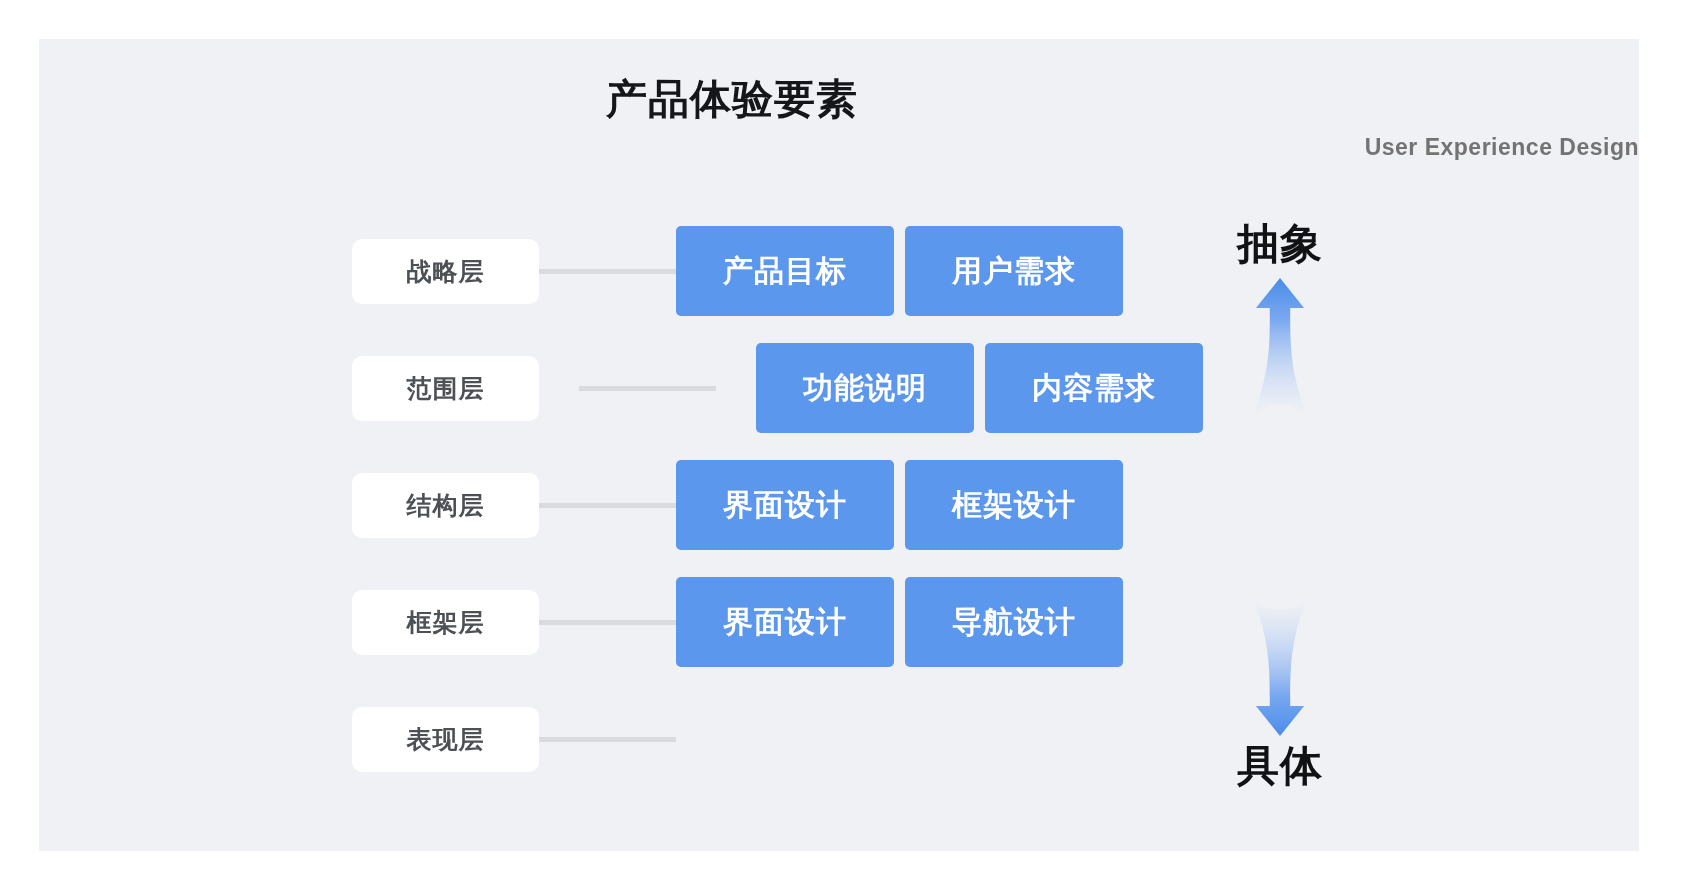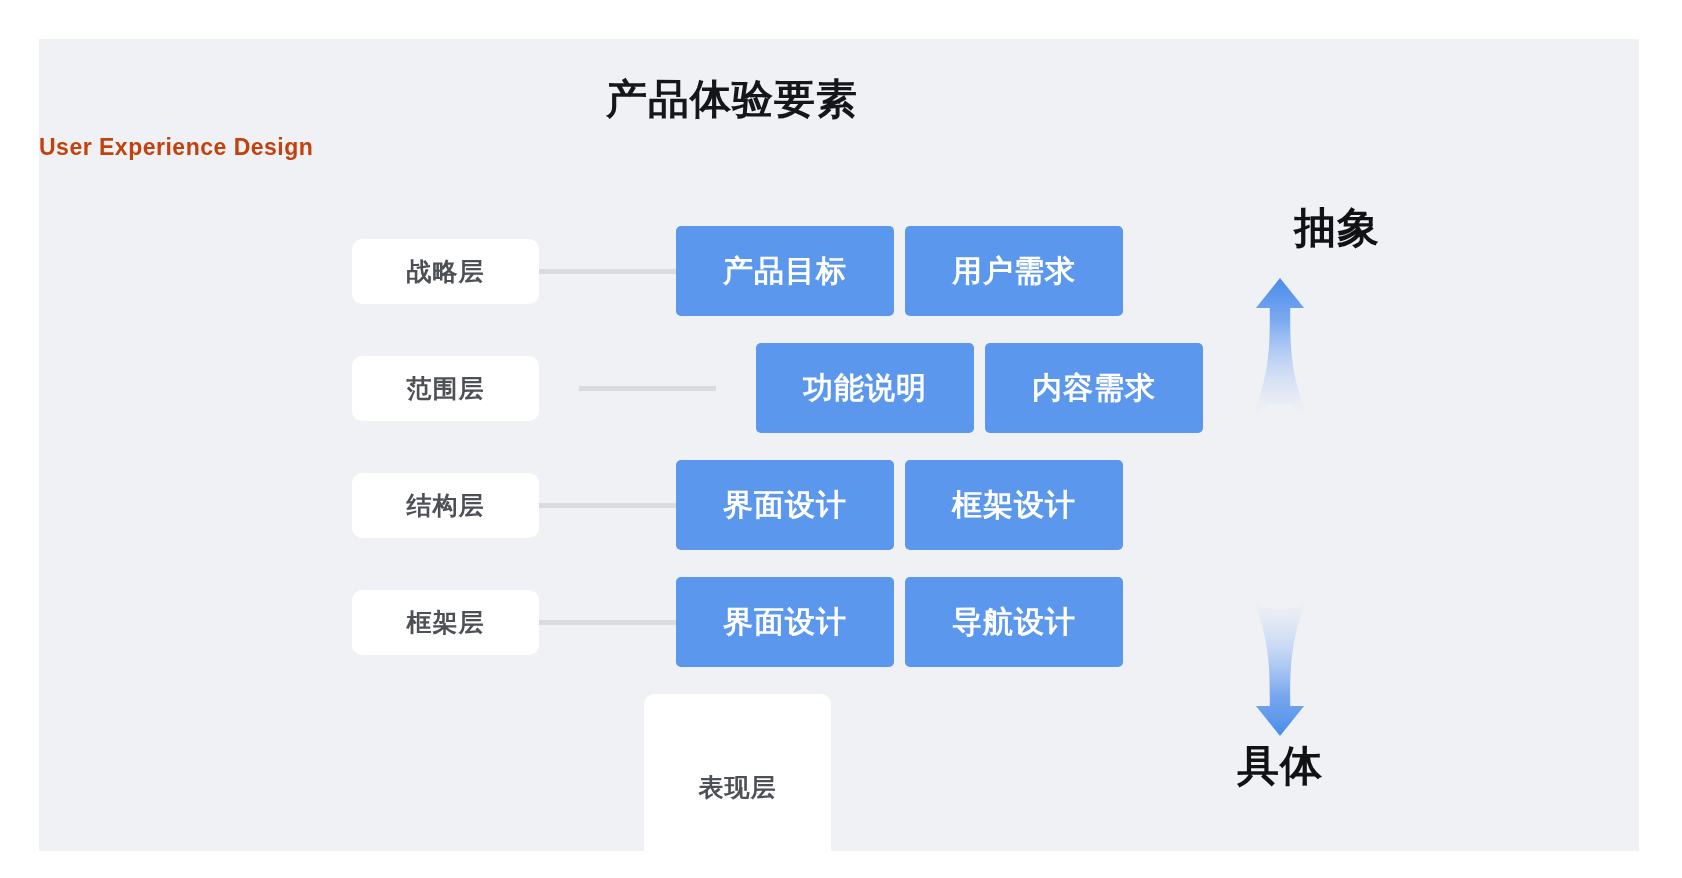--- a/index.html
+++ b/index.html
@@ -13,21 +13,21 @@
     position: absolute; left: 39px; top: 39px; width: 1600px; height: 812px;
     background: #F0F1F5;
   }
   .title {
     position: absolute; left: 39px; top: 72px; width: 1386px;
     text-align: center; font-size: 41px; font-weight: 800; color: #141619;
     letter-spacing: 1px;
   }
   .subtitle {
     position: absolute; left: 39px; top: 134px; width: 1600px;
-    text-align: left; font-size: 23px; font-weight: 700; color: #c2410c;
+    text-align: right; font-size: 23px; font-weight: 700; color: #737373;
     letter-spacing: 0.5px;
   }
   .rows { position: absolute; inset: 0; }
   .row {
     position: absolute; left: 352px; width: 771px; height: 90px;
     display: flex; align-items: center;
   }
   .label-box {
     width: 187px; height: 65px; flex: 0 0 187px;
     background: #FFFFFF; border-radius: 10px;
@@ -43,21 +43,21 @@
   }
   .blue-box {
     flex: 1 1 0; height: 90px; background: #5B97ED; border-radius: 5px;
     display: flex; align-items: center; justify-content: center;
     font-size: 30px; font-weight: 700; color: #FFFFFF; letter-spacing: 1px;
   }
   .axis-label {
     position: absolute; left: 1180px; width: 200px; text-align: center;
     font-size: 42px; font-weight: 800; color: #101214; letter-spacing: 1px;
   }
-  .axis-label.top { top: 200px; text-align: right; }
+  .axis-label.top { top: 216px; }
   .axis-label.bottom { top: 738px; }
   .arrow-svg { position: absolute; left: 1247px; width: 66px; height: 146px; }
   .arrow-svg.up { top: 278px; }
   .arrow-svg.down { top: 590px; }
 </style>
 </head>
 <body>
 
 <div class="stage">
   <div class="panel"></div>
@@ -119,21 +119,21 @@
     <div class="blue-area">
           <div class="blue-box">
             <span>界面设计</span>
           </div>
           <div class="blue-box">
             <span>导航设计</span>
           </div>
         </div>
   </div>
 
-  <div class="row" style="top: 694px; flex-direction: column;">
+  <div class="row" style="top: 694px;">
     <div class="label-box">
       <span class="label-text">表现层</span>
     </div>
     <div class="connector"></div>
   </div>
 </div>
 
   <div class="axis-label top">抽象</div>
 
   <svg class="arrow-svg up" viewBox="0 0 90 200" aria-hidden="true">

